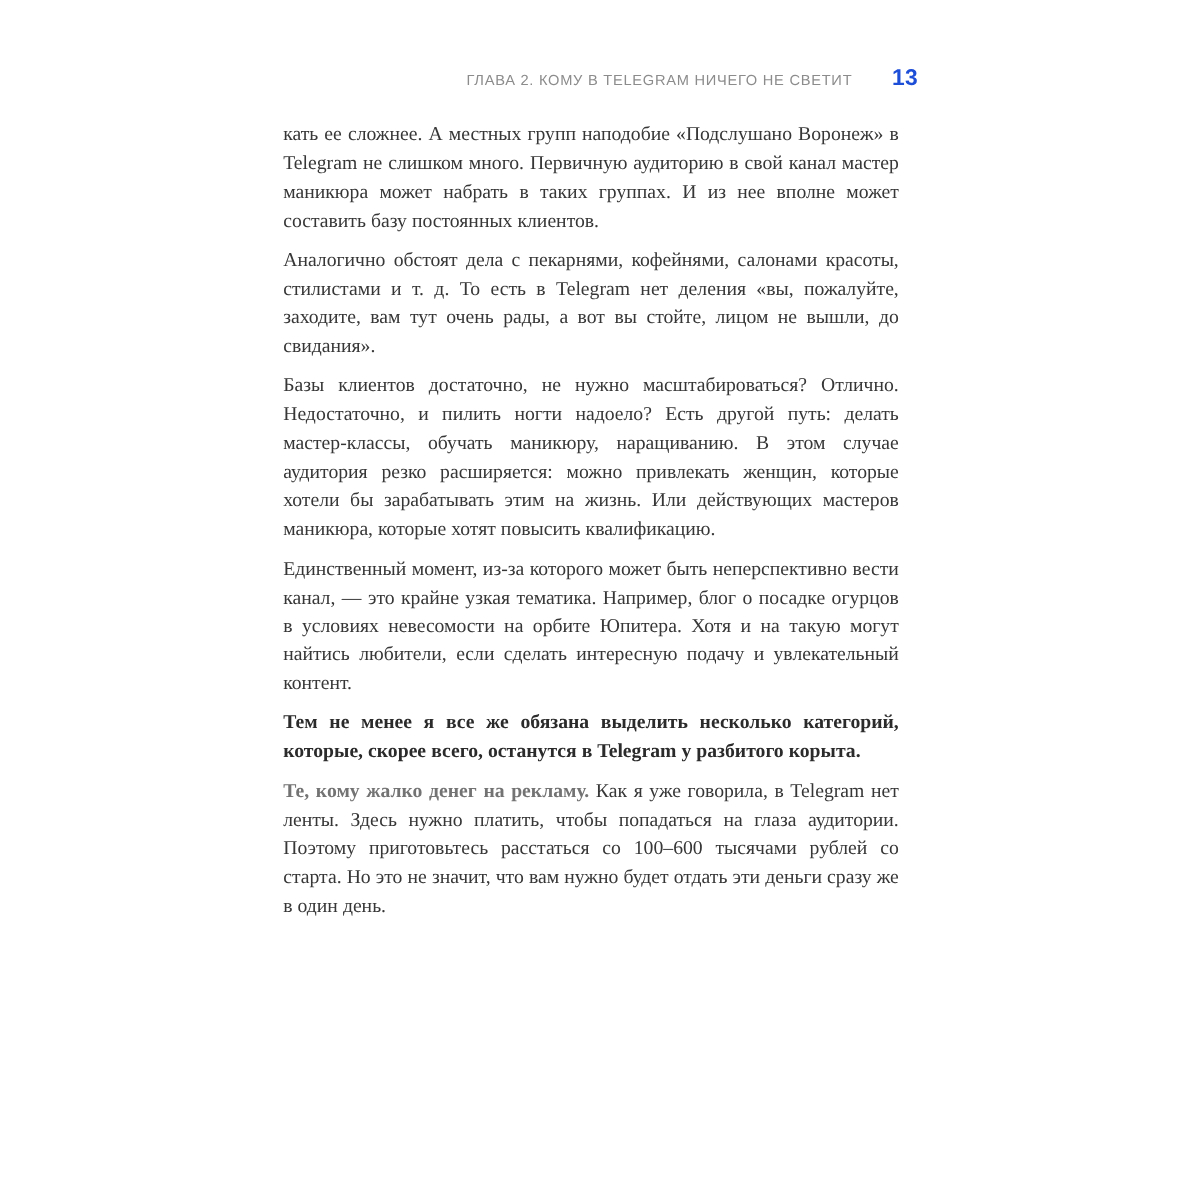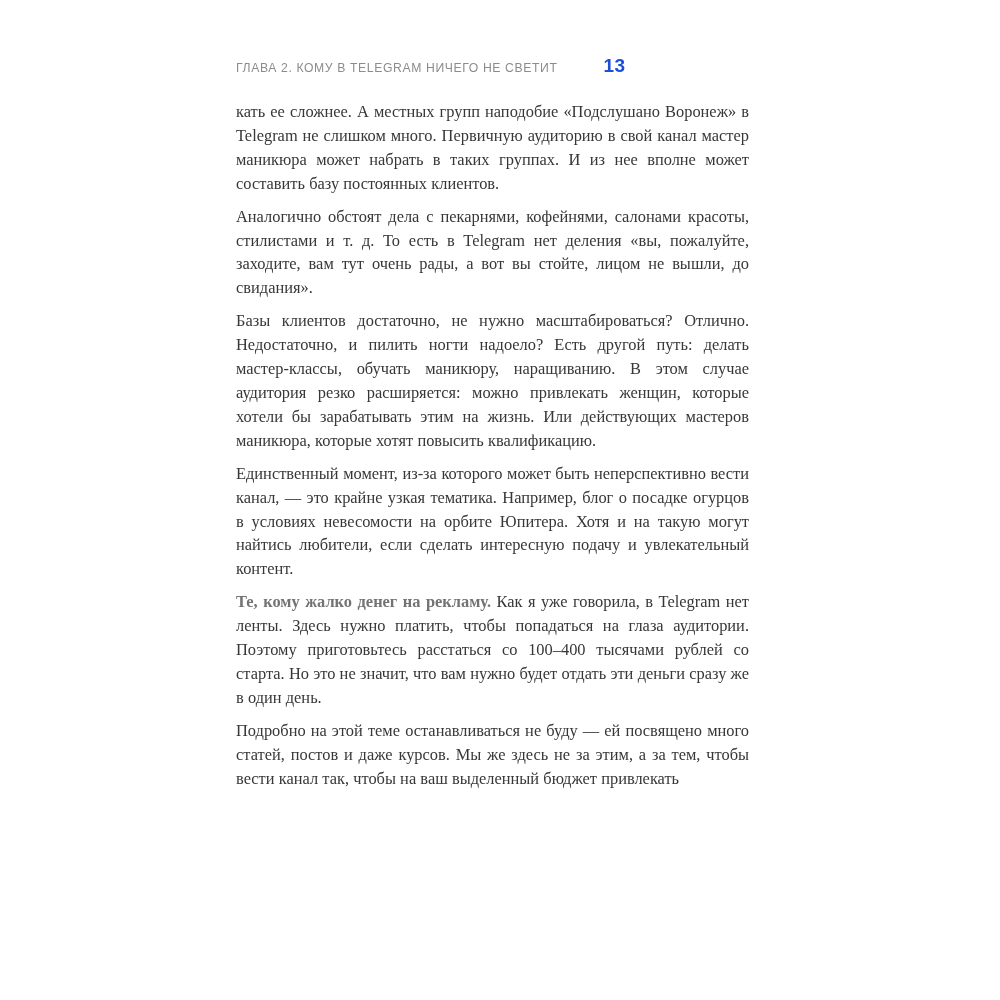--- a/index.html
+++ b/index.html
@@ -26,22 +26,22 @@
 
   
   .running-head {
     position: absolute;
     left: 236px;
     top: 56px;
     width: 529px;
     height: 24px;
     display: flex;
     align-items: baseline;
-    justify-content: flex-start;
-    gap: 16px;
+    justify-content: flex-end;
+    gap: 3px;
   }
   .running-head-title {
     font-family: "Liberation Sans", "DejaVu Sans", sans-serif;
     font-size: 12.2px;
     letter-spacing: 0.62px;
     color: #8c8c8c;
     text-transform: uppercase;
     white-space: nowrap;
     line-height: 1;
   }
@@ -100,21 +100,21 @@
   <div class="textblock">
 
     <p class="para">кать ее сложнее. А местных групп наподобие «Подслушано Воронеж» в Telegram не слишком много. Первичную аудиторию в свой канал мастер маникюра может набрать в таких группах. И из нее вполне может составить базу постоянных клиентов.</p>
 
     <p class="para">Аналогично обстоят дела с пекарнями, кофейнями, салонами красоты, стилистами и т. д. То есть в Telegram нет деления «вы, пожалуйте, заходите, вам тут очень рады, а вот вы стойте, лицом не вышли, до свидания».</p>
 
     <p class="para">Базы клиентов достаточно, не нужно масштабироваться? Отлично. Недостаточно, и пилить ногти надоело? Есть другой путь: делать мастер-классы, обучать маникюру, наращиванию. В этом случае аудитория резко расширяется: можно привлекать женщин, которые хотели бы зарабатывать этим на жизнь. Или действующих мастеров маникюра, которые хотят повысить квалификацию.</p>
 
     <p class="para">Единственный момент, из-за которого может быть неперспективно вести канал, — это крайне узкая тематика. Например, блог о посадке огурцов в условиях невесомости на орбите Юпитера. Хотя и на такую могут найтись любители, если сделать интересную подачу и увлекательный контент.</p>
 
+    <p class="para bold-all">Тем не менее я все же обязана выделить несколько категорий, которые, скорее всего, останутся в Telegram у разбитого корыта.</p>
 
-    <p class="para"><span class="run-in">Те, кому жалко денег на рекламу.</span><span> Как я уже говорила, в Telegram нет ленты. Здесь нужно платить, чтобы попадаться на глаза аудитории. Поэтому приготовьтесь расстаться со 100–400 тысячами рублей со старта. Но это не значит, что вам нужно будет отдать эти деньги сразу же в один день.</span></p>
+    <p class="para"><span class="run-in">Те, кому жалко денег на рекламу.</span><span> Как я уже говорила, в Telegram нет ленты. Здесь нужно платить, чтобы попадаться на глаза аудитории. Поэтому приготовьтесь расстаться со 100–600 тысячами рублей со старта. Но это не значит, что вам нужно будет отдать эти деньги сразу же в один день.</span></p>
 
 
-    <p class="para">Подробно на этой теме останавливаться не буду — ей посвящено много статей, постов и даже курсов. Мы же здесь не за этим, а за тем, чтобы вести канал так, чтобы на ваш выделенный бюджет привлекать</p>
 
   </div>
 
 </div>
 
 </body></html>

